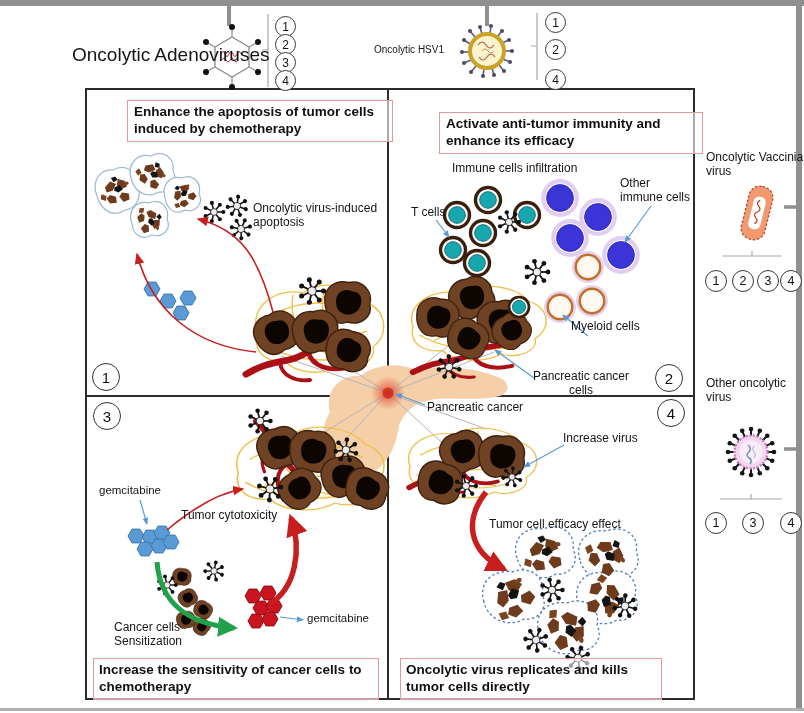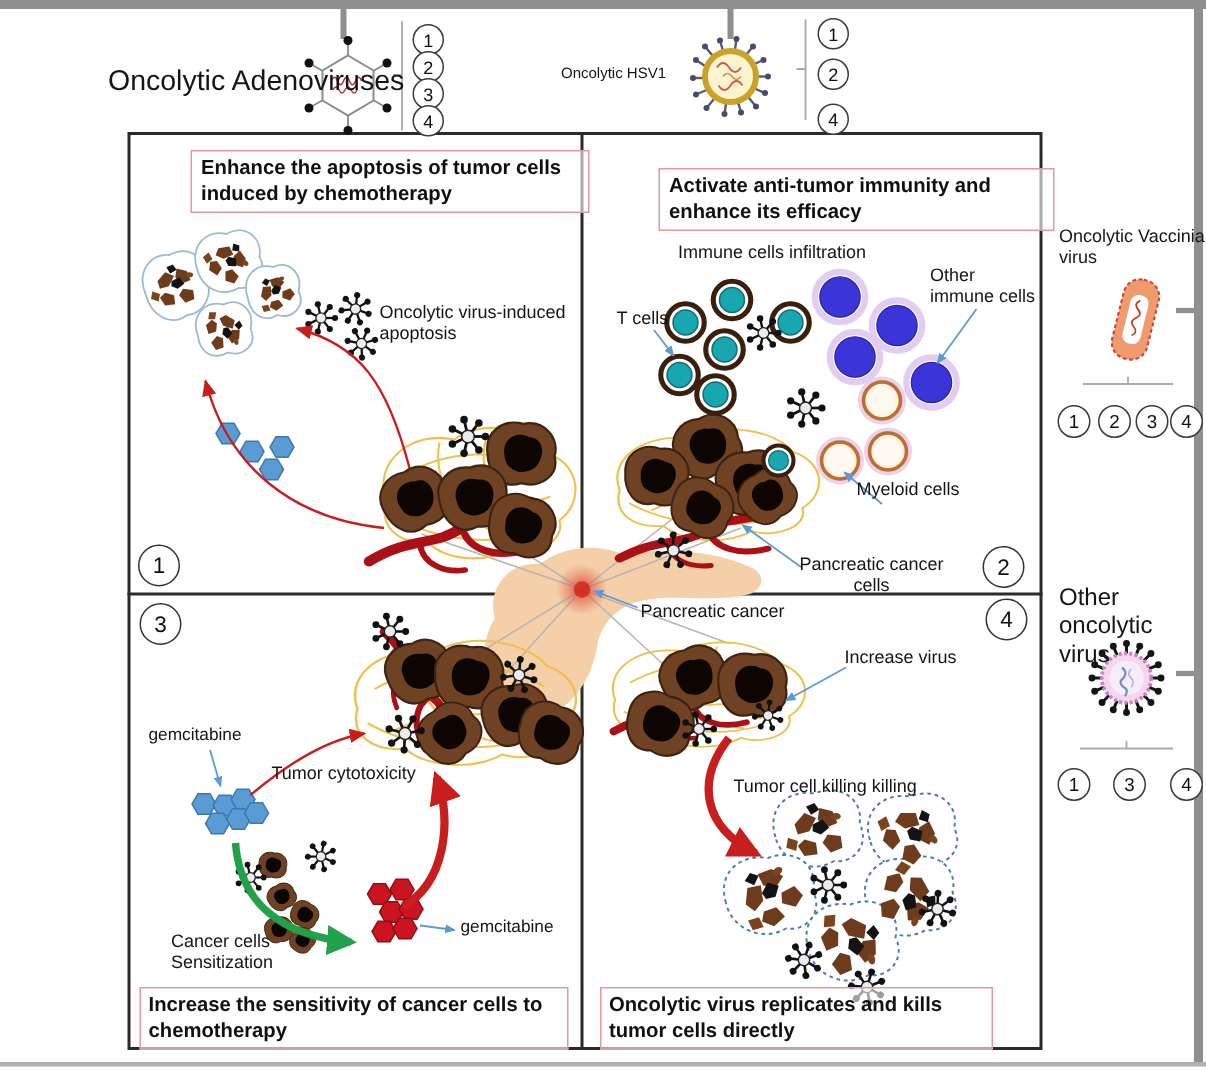--- a/index.html
+++ b/index.html
@@ -437,21 +437,21 @@
   <div class="num" style="left:545px;top:12px;">1</div>
   <div class="num" style="left:545px;top:39px;">2</div>
   <div class="num" style="left:545px;top:69px;">4</div>
 
   <div class="lbl" style="left:706px;top:150px;width:101px;font-size:12px;">Oncolytic Vaccinia virus</div>
   <div class="num md" style="left:705px;top:270px;">1</div>
   <div class="num md" style="left:732px;top:270px;">2</div>
   <div class="num md" style="left:757px;top:270px;">3</div>
   <div class="num md" style="left:780px;top:270px;">4</div>
 
-  <div class="lbl" style="left:706px;top:390px;width:92px;font-size:16px;">Other oncolytic virus</div>
+  <div class="lbl" style="left:706px;top:376px;width:92px;font-size:12px;">Other oncolytic virus</div>
   <div class="num md" style="left:705px;top:512px;">1</div>
   <div class="num md" style="left:742px;top:512px;">3</div>
   <div class="num md" style="left:780px;top:512px;">4</div>
 
   <div class="title-box" style="left:91px;top:100px;width:252px;margin-left:36px;">Enhance the apoptosis of tumor cells induced by chemotherapy</div>
   <div class="title-box" style="left:405px;top:112px;width:250px;margin-left:34px;">Activate anti-tumor immunity and enhance its efficacy</div>
   <div class="title-box" style="left:93px;top:658px;width:274px;padding:3px 5px;">Increase the sensitivity of cancer cells to chemotherapy</div>
   <div class="title-box" style="left:400px;top:658px;width:250px;padding:3px 5px;">Oncolytic virus replicates and kills tumor cells directly</div>
 
   <div class="qnum" style="left:92px;top:363px;">1</div>
@@ -468,15 +468,15 @@
   <div class="lbl" style="left:532px;top:369px;width:98px;text-align:center;">Pancreatic cancer cells</div>
 
   <div class="lbl" style="left:427px;top:400px;white-space:nowrap;">Pancreatic cancer</div>
 
   <div class="lbl sm" style="left:99px;top:484px;white-space:nowrap;">gemcitabine</div>
   <div class="lbl" style="left:181px;top:508px;white-space:nowrap;">Tumor cytotoxicity</div>
   <div class="lbl" style="left:114px;top:620px;width:80px;">Cancer cells Sensitization</div>
   <div class="lbl sm" style="left:307px;top:612px;white-space:nowrap;">gemcitabine</div>
 
   <div class="lbl" style="left:563px;top:431px;white-space:nowrap;">Increase virus</div>
-  <div class="lbl" style="left:489px;top:517px;white-space:nowrap;">Tumor cell killing killing</div>
+  <div class="lbl" style="left:489px;top:517px;white-space:nowrap;">Tumor cell efficacy effect</div>
 
 </div>
 
 </body></html>

